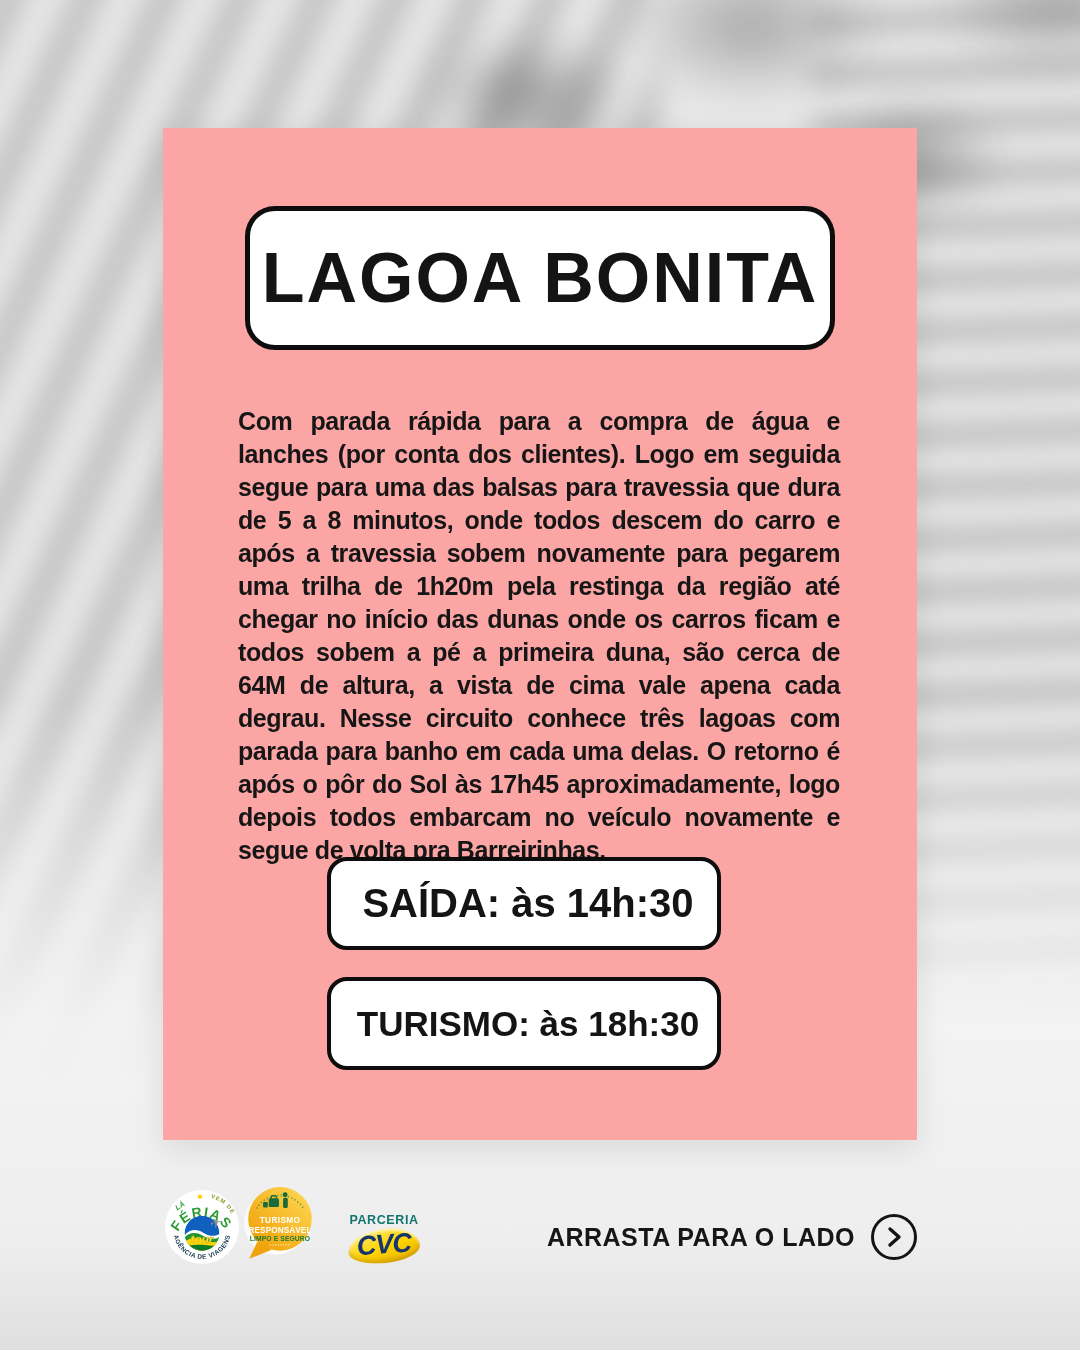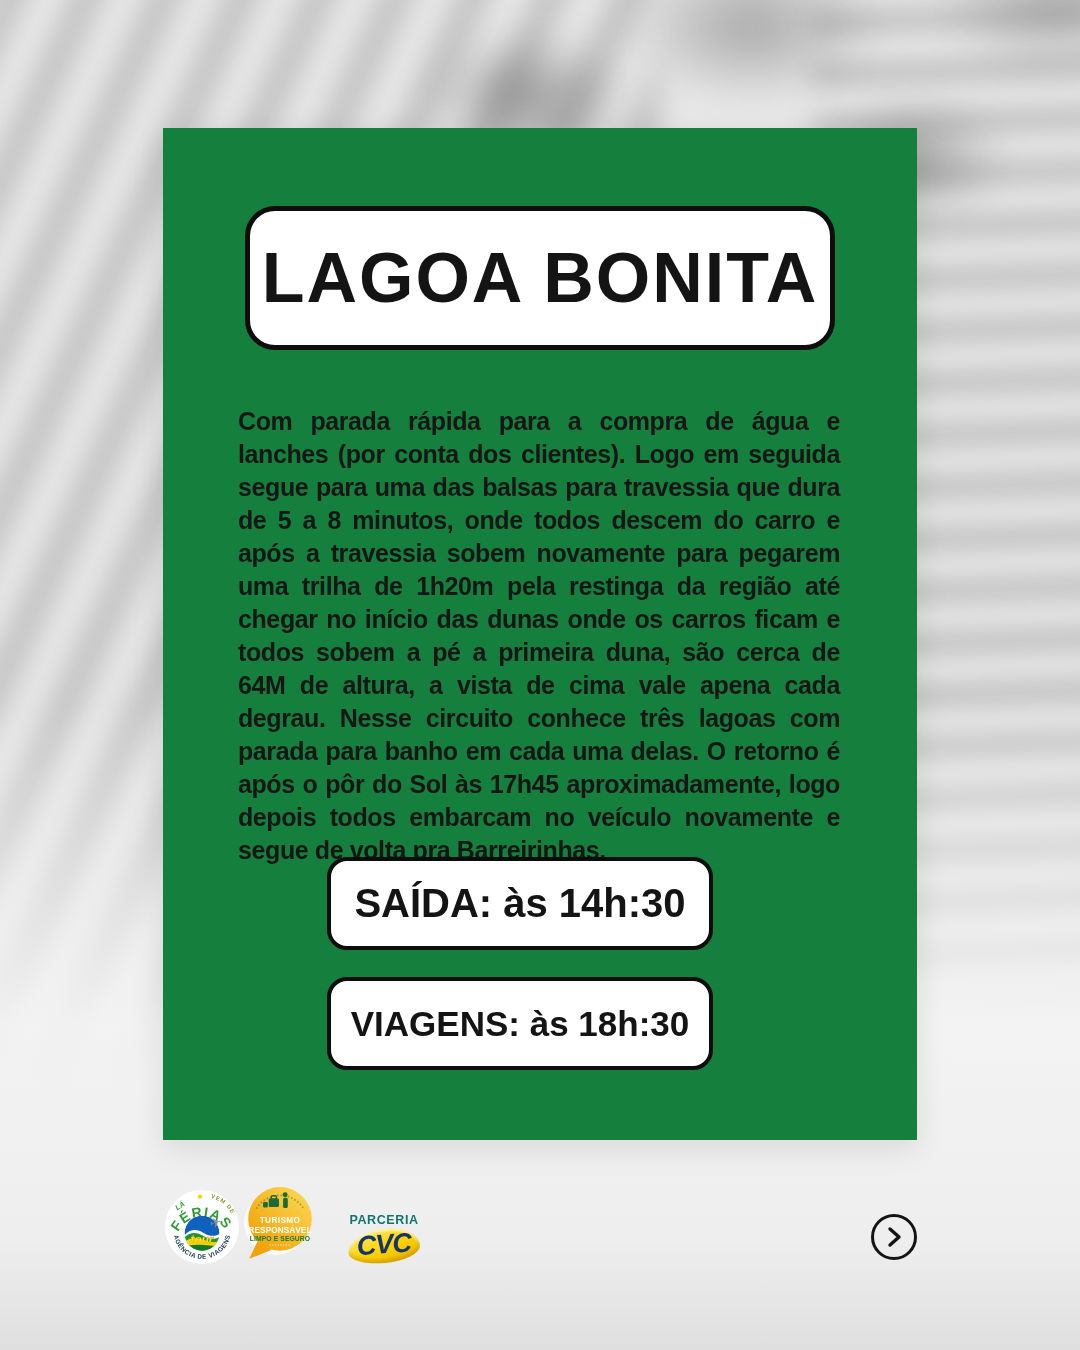--- a/index.html
+++ b/index.html
@@ -37,21 +37,21 @@
   }
   #bgFade{
     inset:0;
     background:linear-gradient(to bottom,
       rgba(236,236,236,0) 52%, rgba(244,244,244,.92) 76%,
       rgba(238,238,238,1) 92%, #dfdfdf 100%);
   }
 
   .card{
     position:absolute;left:163px;top:128px;width:754px;height:1012px;
-    background:#15803d;box-shadow:0 8px 30px rgba(0,0,0,.10);
+    background:#fca5a5;box-shadow:0 8px 30px rgba(0,0,0,.10);
   }
   .title-box{
     position:absolute;left:50%;top:78px;transform:translateX(-50%);
     width:580px;height:134px;
     border:5px solid #0d0d0d;border-radius:30px;
     display:flex;align-items:center;justify-content:center;
     background:#fff;
   }
   .title-box h1{
     margin:0;font-size:70px;font-weight:700;letter-spacing:2px;
@@ -59,21 +59,21 @@
   }
   .description{
     position:absolute;left:75px;top:248px;width:602px;
     font-size:25px;font-weight:700;line-height:33px;letter-spacing:-0.4px;
     text-align:justify;color:#161616;margin-top:29px;
   }
   .time-box{
     position:absolute;left:164px;width:378px;height:85px;
     border:4px solid #0d0d0d;border-radius:20px;background:#fff;
     display:flex;align-items:center;justify-content:center;
-    font-weight:700;white-space:nowrap;
+    font-weight:700;white-space:nowrap;padding-left:8px;
   }
   #departureBox{top:729px;font-size:40px;}
   #arrivalBox{top:849px;font-size:35px;}
 
   .footer-item{position:absolute;}
   #agencyLogo{left:165px;top:1190px;}
   #sealLogo{left:242px;top:1184px;}
   #cvcBlock{left:344px;top:1213px;width:80px;text-align:center;}
   .parceria{font-size:12.5px;font-weight:700;letter-spacing:.6px;color:#0f766e;}
   .cvc-swoosh{
@@ -113,21 +113,21 @@
     <h1>LAGOA BONITA</h1>
   </div>
 
   <p class="description">Com parada rápida para a compra de água e lanches (por conta dos clientes). Logo em seguida segue para uma das balsas para travessia que dura de 5 a 8 minutos, onde todos descem do carro e após a travessia sobem novamente para pegarem uma trilha de 1h20m pela restinga da região até chegar no início das dunas onde os carros ficam e todos sobem a pé a primeira duna, são cerca de 64M de altura, a vista de cima vale apena cada degrau. Nesse circuito conhece três lagoas com parada para banho em cada uma delas. O retorno é após o pôr do Sol às 17h45 aproximadamente, logo depois todos embarcam no veículo novamente e segue de volta pra Barreirinhas.</p>
 
   <div class="time-box" id="departureBox">
     <span>SAÍDA: às 14h:30</span>
   </div>
 
   <div class="time-box" id="arrivalBox">
-    <span>VIAGENS: às 18h:30</span>
+    <span>TURISMO: às 18h:30</span>
   </div>
 </div>
 
 <div class="footer-item" id="agencyLogo">
   <svg width="74" height="74" viewBox="0 0 72 72">
     <defs>
       <clipPath id="globeClip">
           <circle cx="36" cy="42" r="17"></circle>
         </clipPath>
       <path id="fArc" d="M 11,46 A 26,26 0 0 1 61,44" fill="none"></path>
@@ -185,18 +185,19 @@
 </div>
 
 <div class="footer-item" id="cvcBlock">
   <div class="parceria">PARCERIA</div>
   <div class="cvc-swoosh">
     <span class="cvc-text">CVC</span>
   </div>
 </div>
 
 <div class="footer-item" id="swipeHint">
+  <span class="swipe-label">ARRASTA PARA O LADO</span>
   <div class="next-circle">
     <svg width="18" height="24" viewBox="0 0 18 24">
       <polyline points="5,4 14,12 5,20" fill="none" stroke="#141414" stroke-width="3.4" stroke-linecap="round" stroke-linejoin="round"></polyline>
     </svg>
   </div>
 </div>
 
 </body></html>

